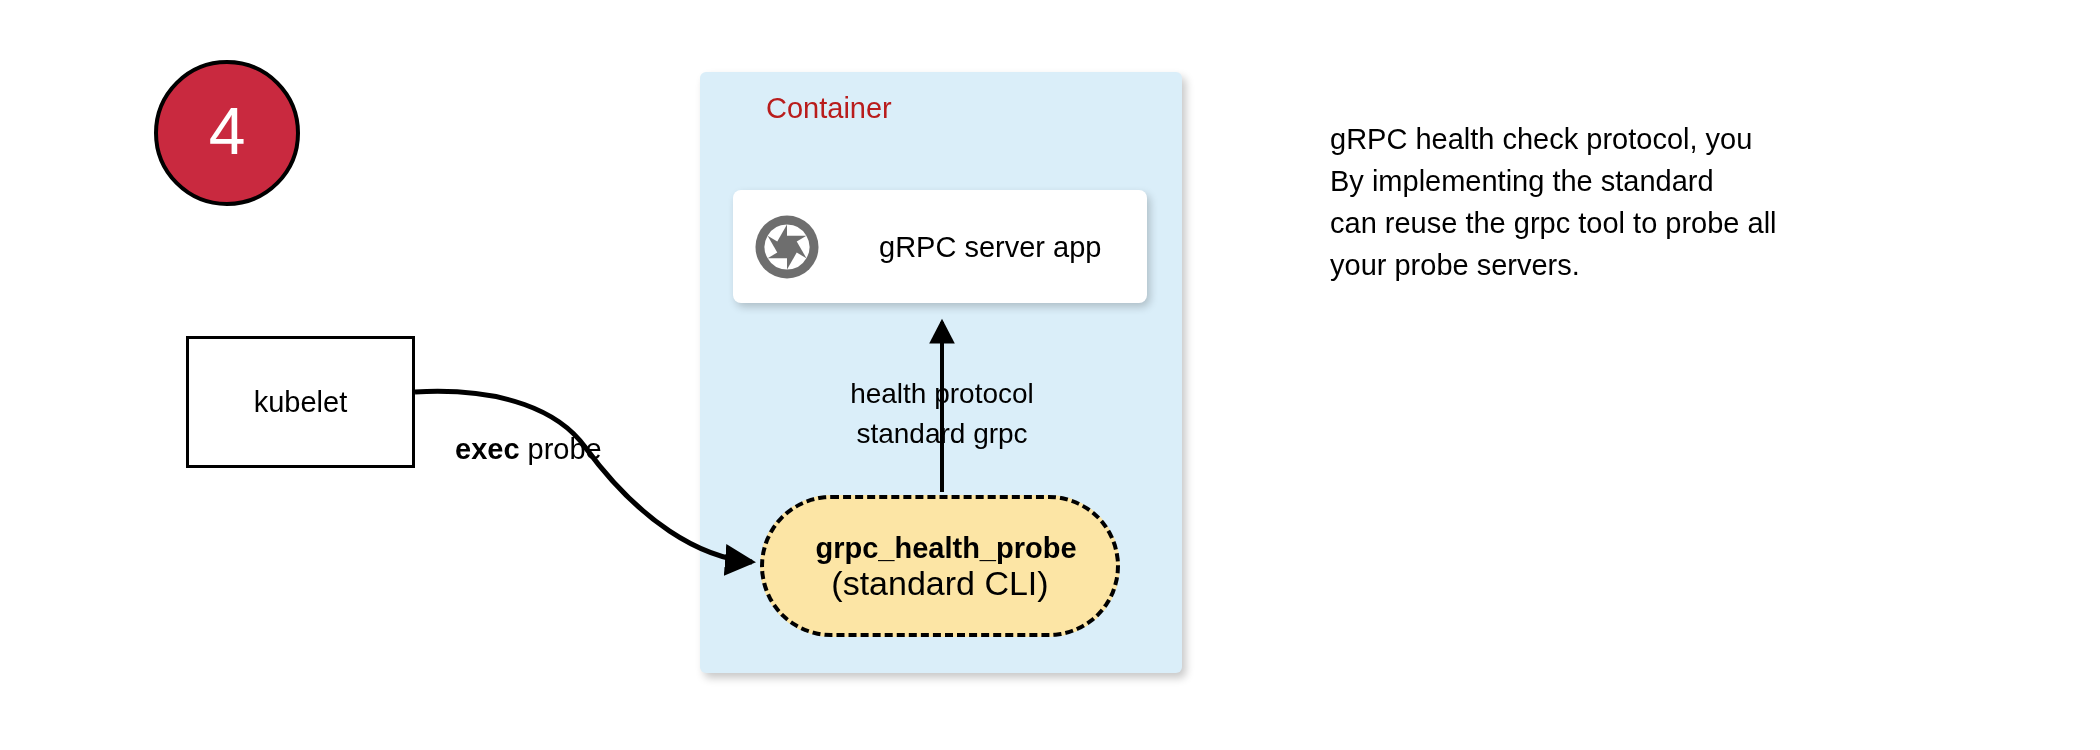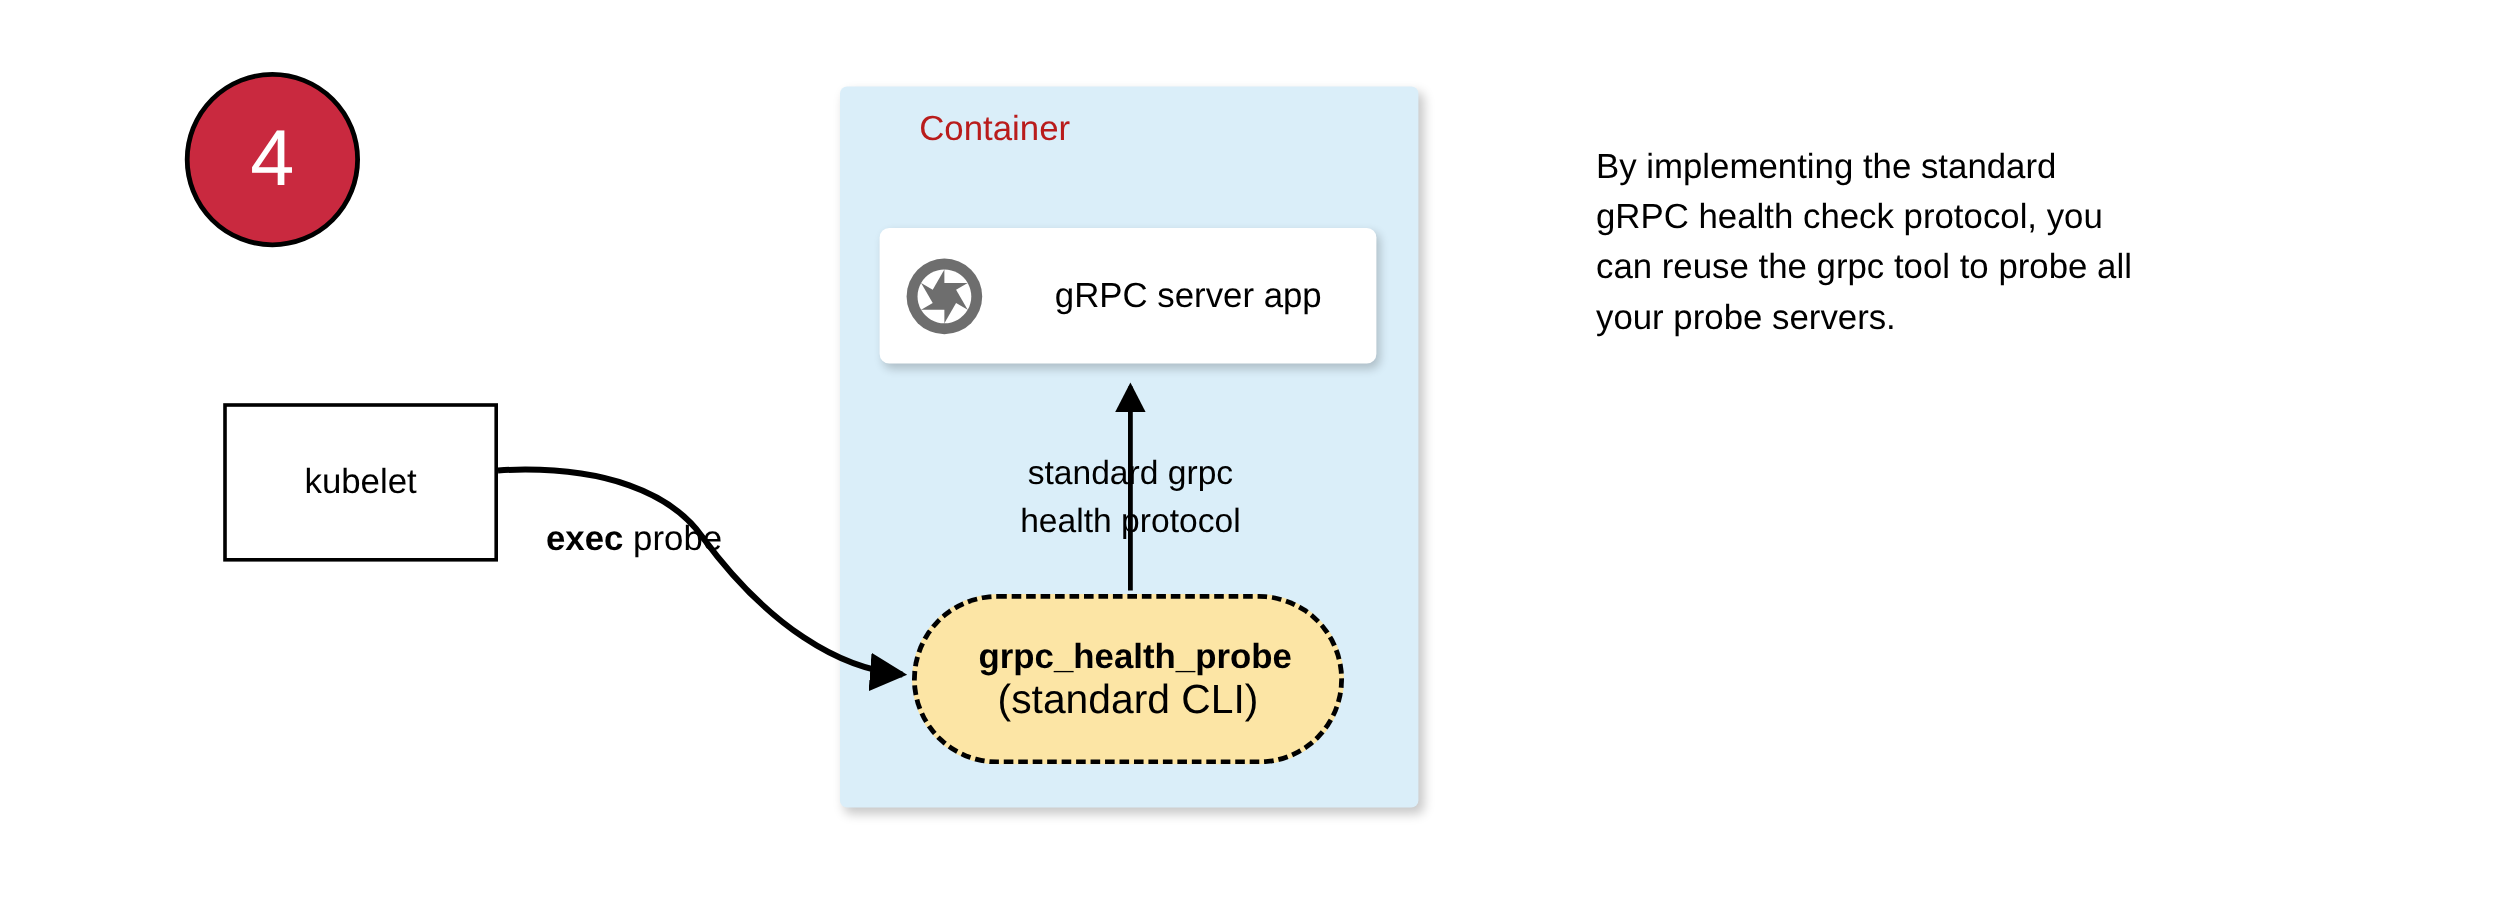--- a/index.html
+++ b/index.html
@@ -237,24 +237,24 @@
     <div class="probe-sub">(standard CLI)</div>
   </div>
 
   <div class="kubelet-box">
     <span class="kubelet-label">kubelet</span>
   </div>
 
   <div class="exec-label layer-3"><b>exec</b><span> probe</span></div>
 
   <div class="protocol-label layer-3">
+    <span>health protocol</span>
     <span>standard grpc</span>
-    <span>health protocol</span>
   </div>
 
   <div class="side-note">
+    <span>gRPC health check protocol, you</span>
     <span>By implementing the standard</span>
-    <span>gRPC health check protocol, you</span>
     <span>can reuse the grpc tool to probe all</span>
     <span>your probe servers.</span>
   </div>
 
 </div>
 
 </body></html>

